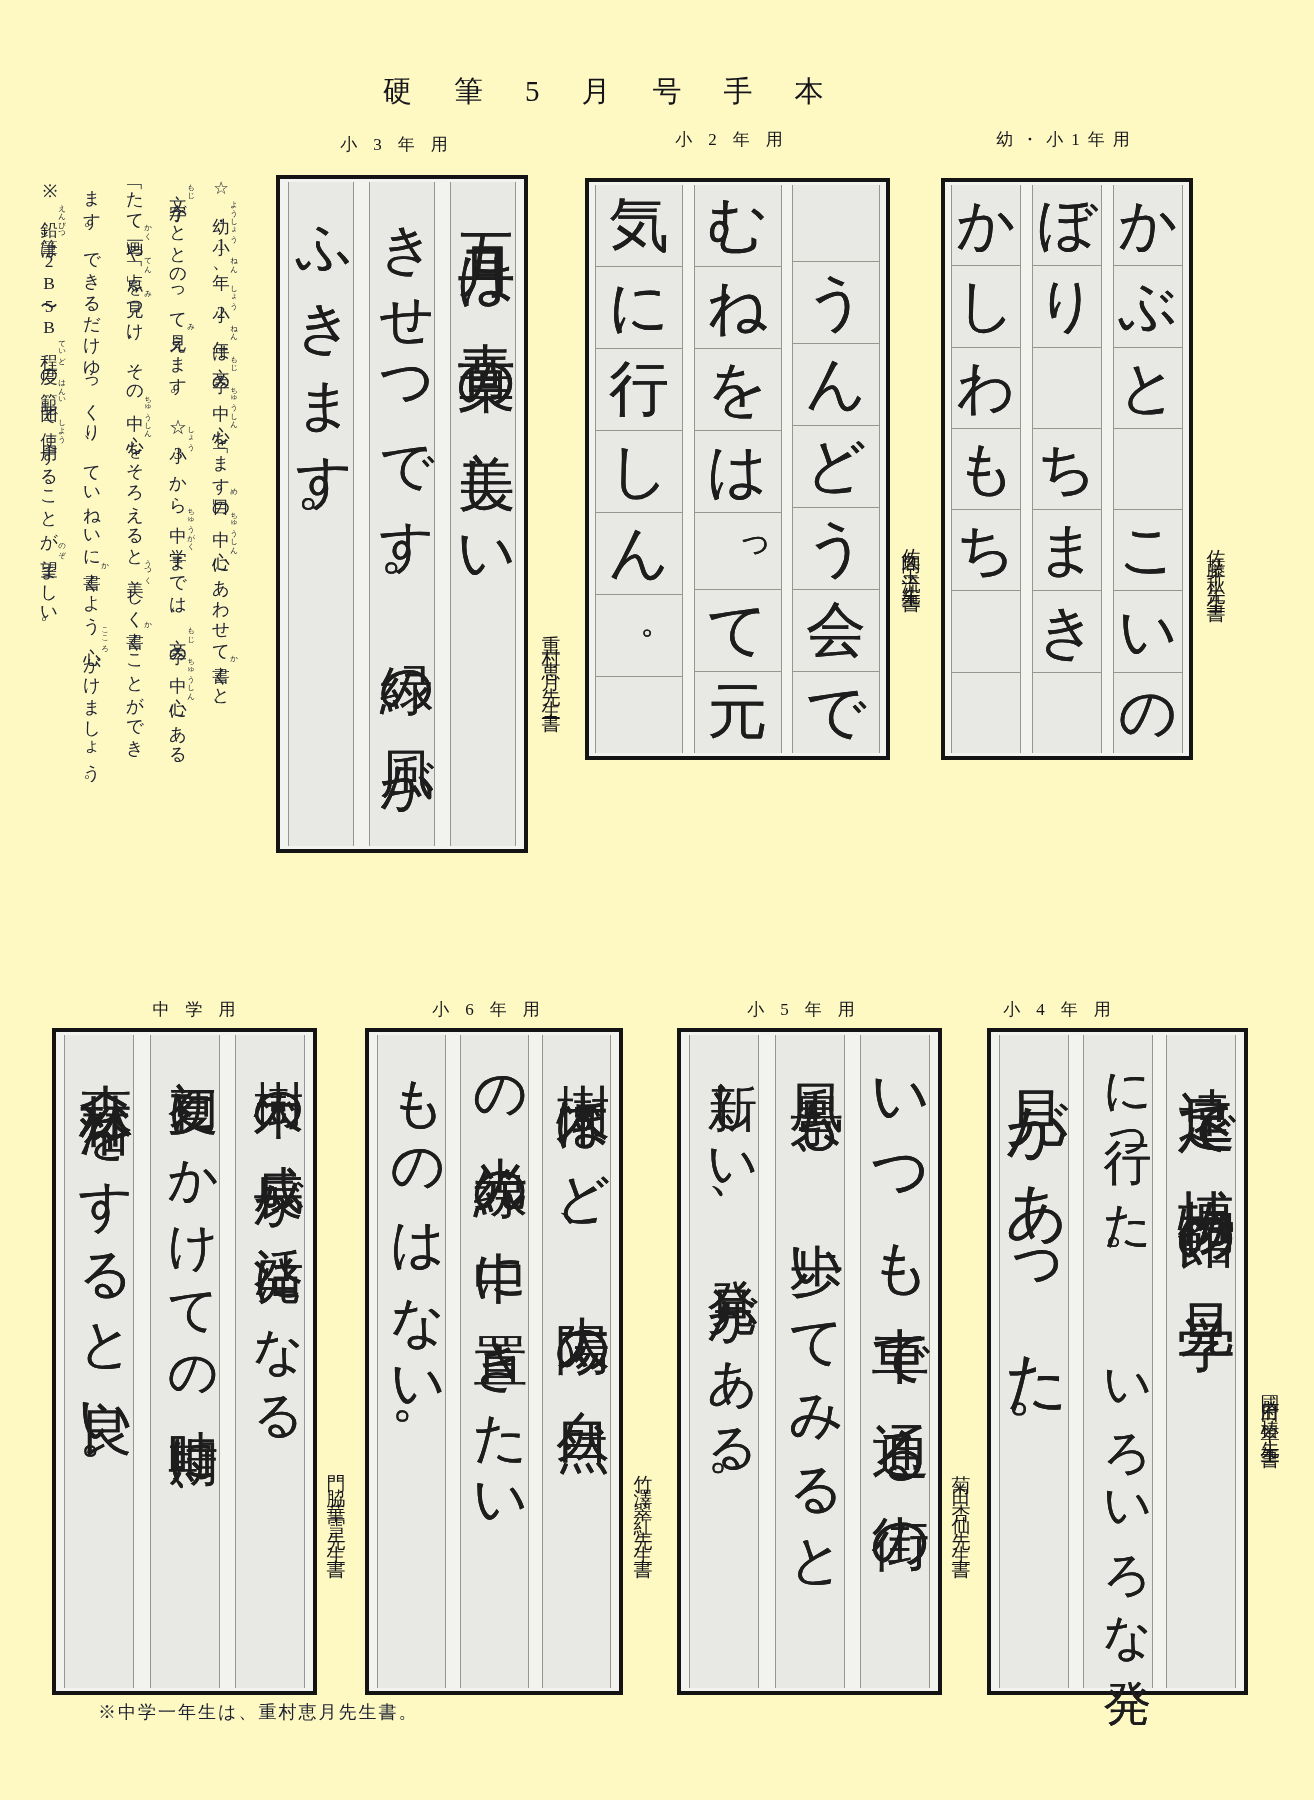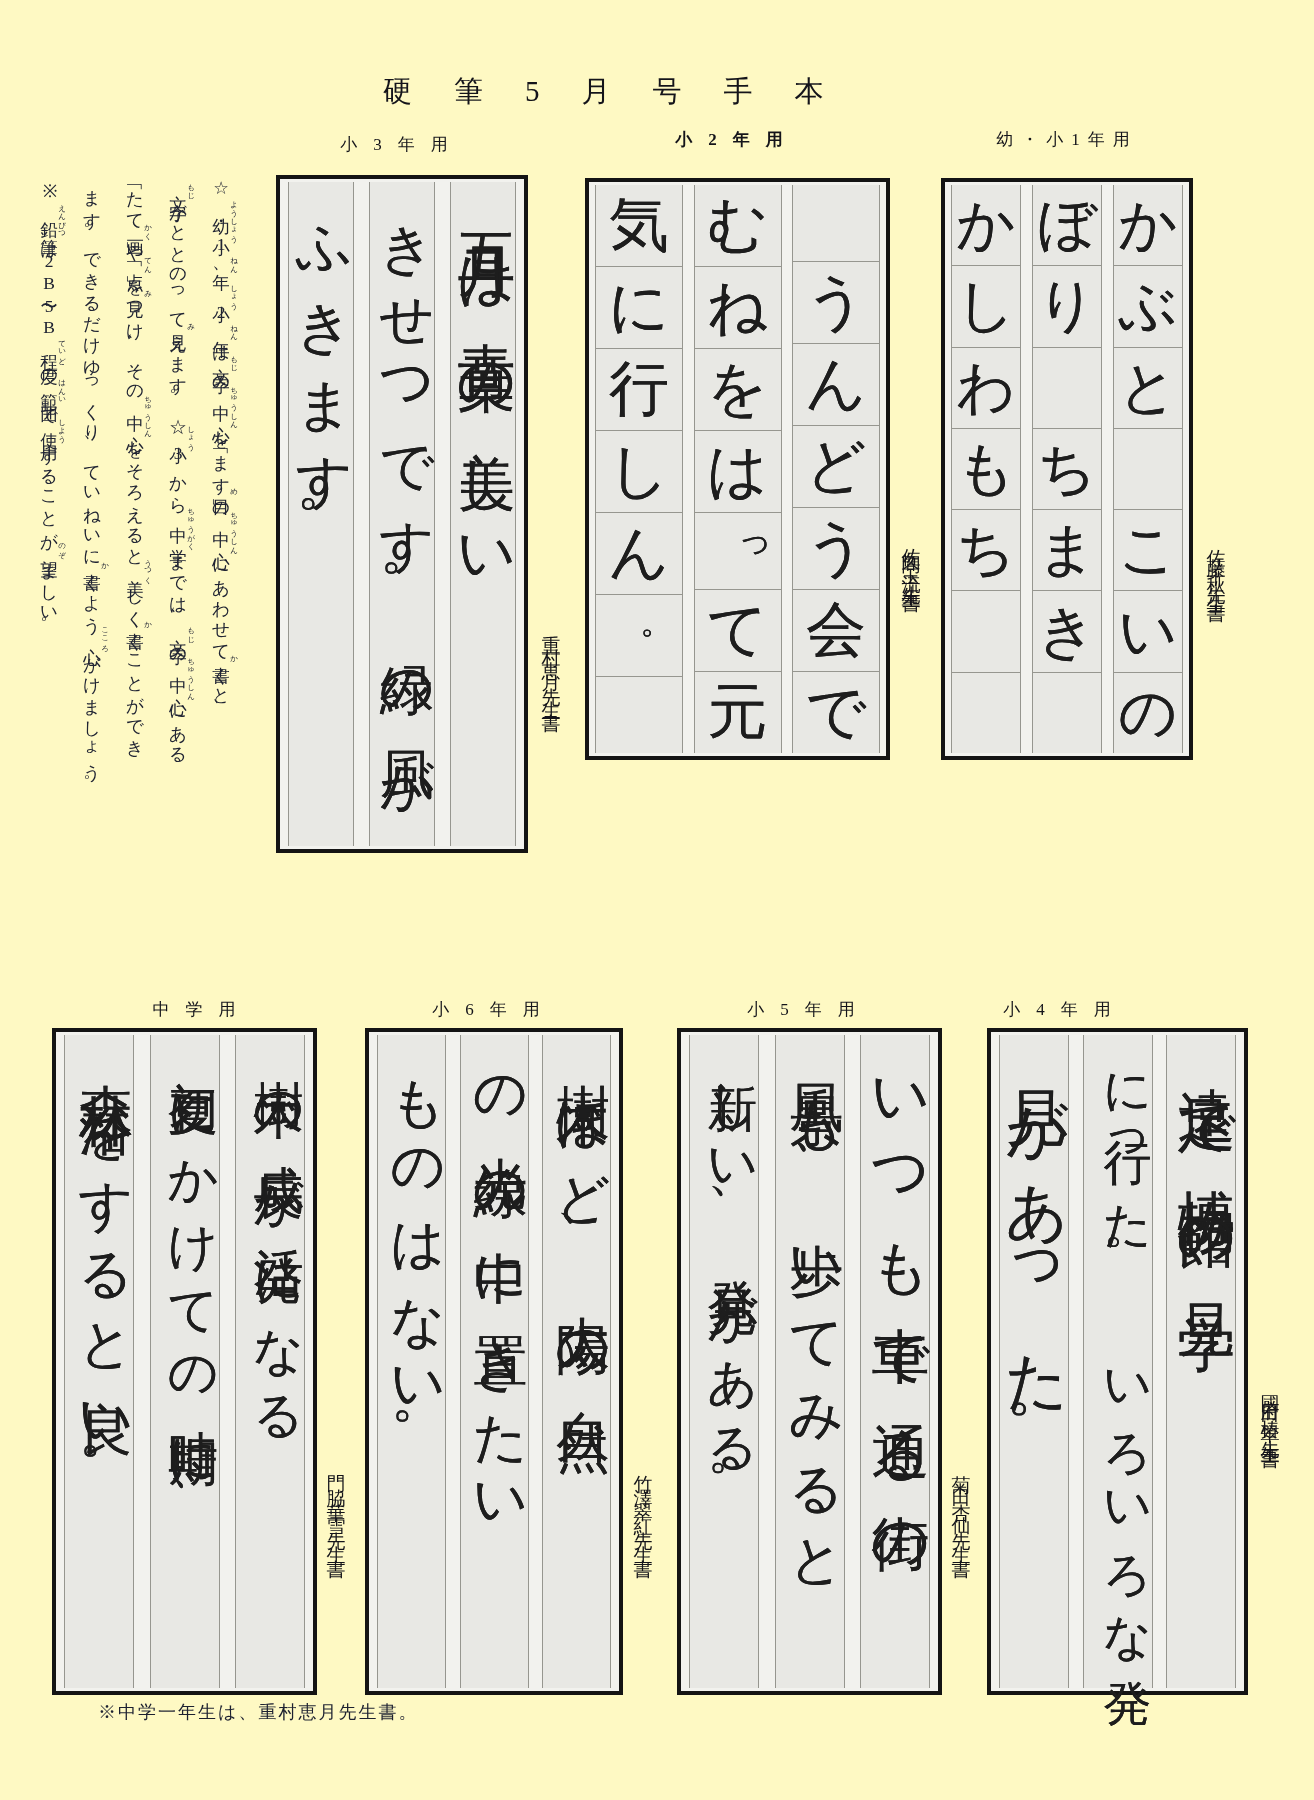--- a/index.html
+++ b/index.html
@@ -52,21 +52,21 @@
 
   <div class="notes" style="left:28px;top:178px;height:650px;">
     <div class="ncol">☆<ruby>幼<rt>よう</rt></ruby>・<ruby>小<rt>しょう</rt></ruby>1<ruby>年<rt>ねん</rt></ruby>、<ruby>小<rt>しょう</rt></ruby>2<ruby>年<rt>ねん</rt></ruby>は<ruby>文字<rt>もじ</rt></ruby>の<ruby>中心<rt>ちゅうしん</rt></ruby>を「ます<ruby>目<rt>め</rt></ruby>」の<ruby>中心<rt>ちゅうしん</rt></ruby>にあわせて<ruby>書<rt>か</rt></ruby>くと、</div>
     <div class="ncol"><ruby>文字<rt>もじ</rt></ruby>がととのって<ruby>見<rt>み</rt></ruby>えます。☆<ruby>小<rt>しょう</rt></ruby>3から<ruby>中学<rt>ちゅうがく</rt></ruby>までは、<ruby>文字<rt>もじ</rt></ruby>の<ruby>中心<rt>ちゅうしん</rt></ruby>にある</div>
     <div class="ncol">「たて<ruby>画<rt>かく</rt></ruby>」や「<ruby>点<rt>てん</rt></ruby>」を<ruby>見<rt>み</rt></ruby>つけ、その<ruby>中心<rt>ちゅうしん</rt></ruby>をそろえると<ruby>美<rt>うつく</rt></ruby>しく<ruby>書<rt>か</rt></ruby>くことができ</div>
     <div class="ncol">ます。できるだけゆっくり、ていねいに<ruby>書<rt>か</rt></ruby>くよう<ruby>心<rt>こころ</rt></ruby>がけましょう。</div>
     <div class="ncol">※<ruby>鉛筆<rt>えんぴつ</rt></ruby>は2B〜5B<ruby>程度<rt>ていど</rt></ruby>の<ruby>範囲<rt>はんい</rt></ruby>で<ruby>使用<rt>しよう</rt></ruby>することが<ruby>望<rt>のぞ</rt></ruby>ましい。</div>
   </div>
 
   <div class="grade-label" style="left:402px;top:111px;margin-top:22px;">小3年用</div>
-  <div class="grade-label" style="left:737px;top:128px;font-weight:bold;">小2年用</div>
+  <div class="grade-label" style="left:737px;top:128px;">小2年用</div>
   <div class="grade-label tight" style="left:1067px;top:128px;">幼・小1年用</div>
 
   <div class="copybox" style="left:276px;top:175px;width:252px;height:678px;">
     <div class="wcol lined" style="width:66px;font-size:58px;letter-spacing:14px;">五月は青葉の美しい</div>
     <div class="wcol lined" style="width:66px;font-size:54px;letter-spacing:12px;">きせつです。緑の風が</div>
     <div class="wcol lined" style="width:66px;font-size:56px;letter-spacing:12px;">ふきます。</div>
   </div>
   <div class="teacher" style="left:538px;top:620px;letter-spacing:13px;">重村恵月先生書</div>
 
   <div class="copybox g2" style="left:585px;top:178px;width:305px;height:582px;padding:3px 6px;">

